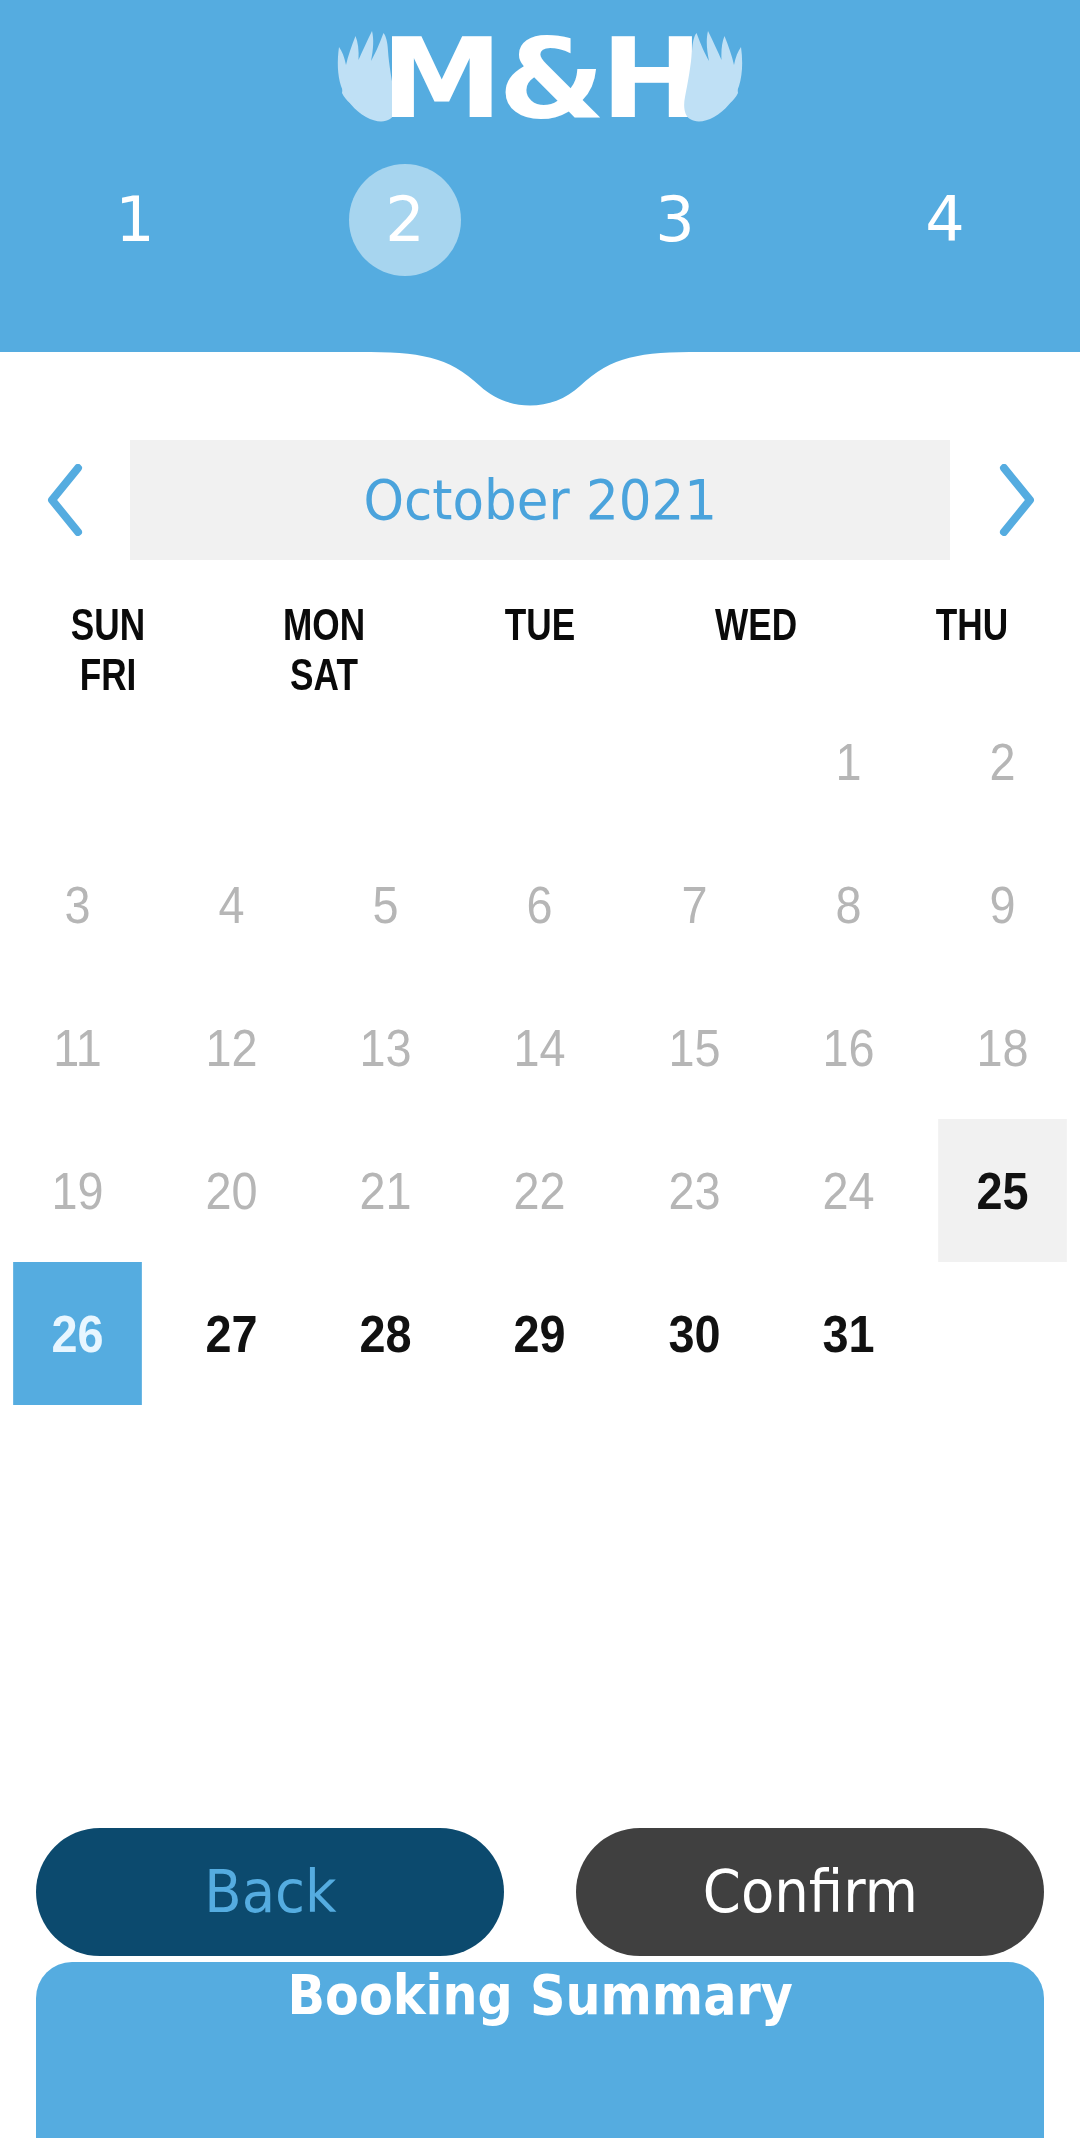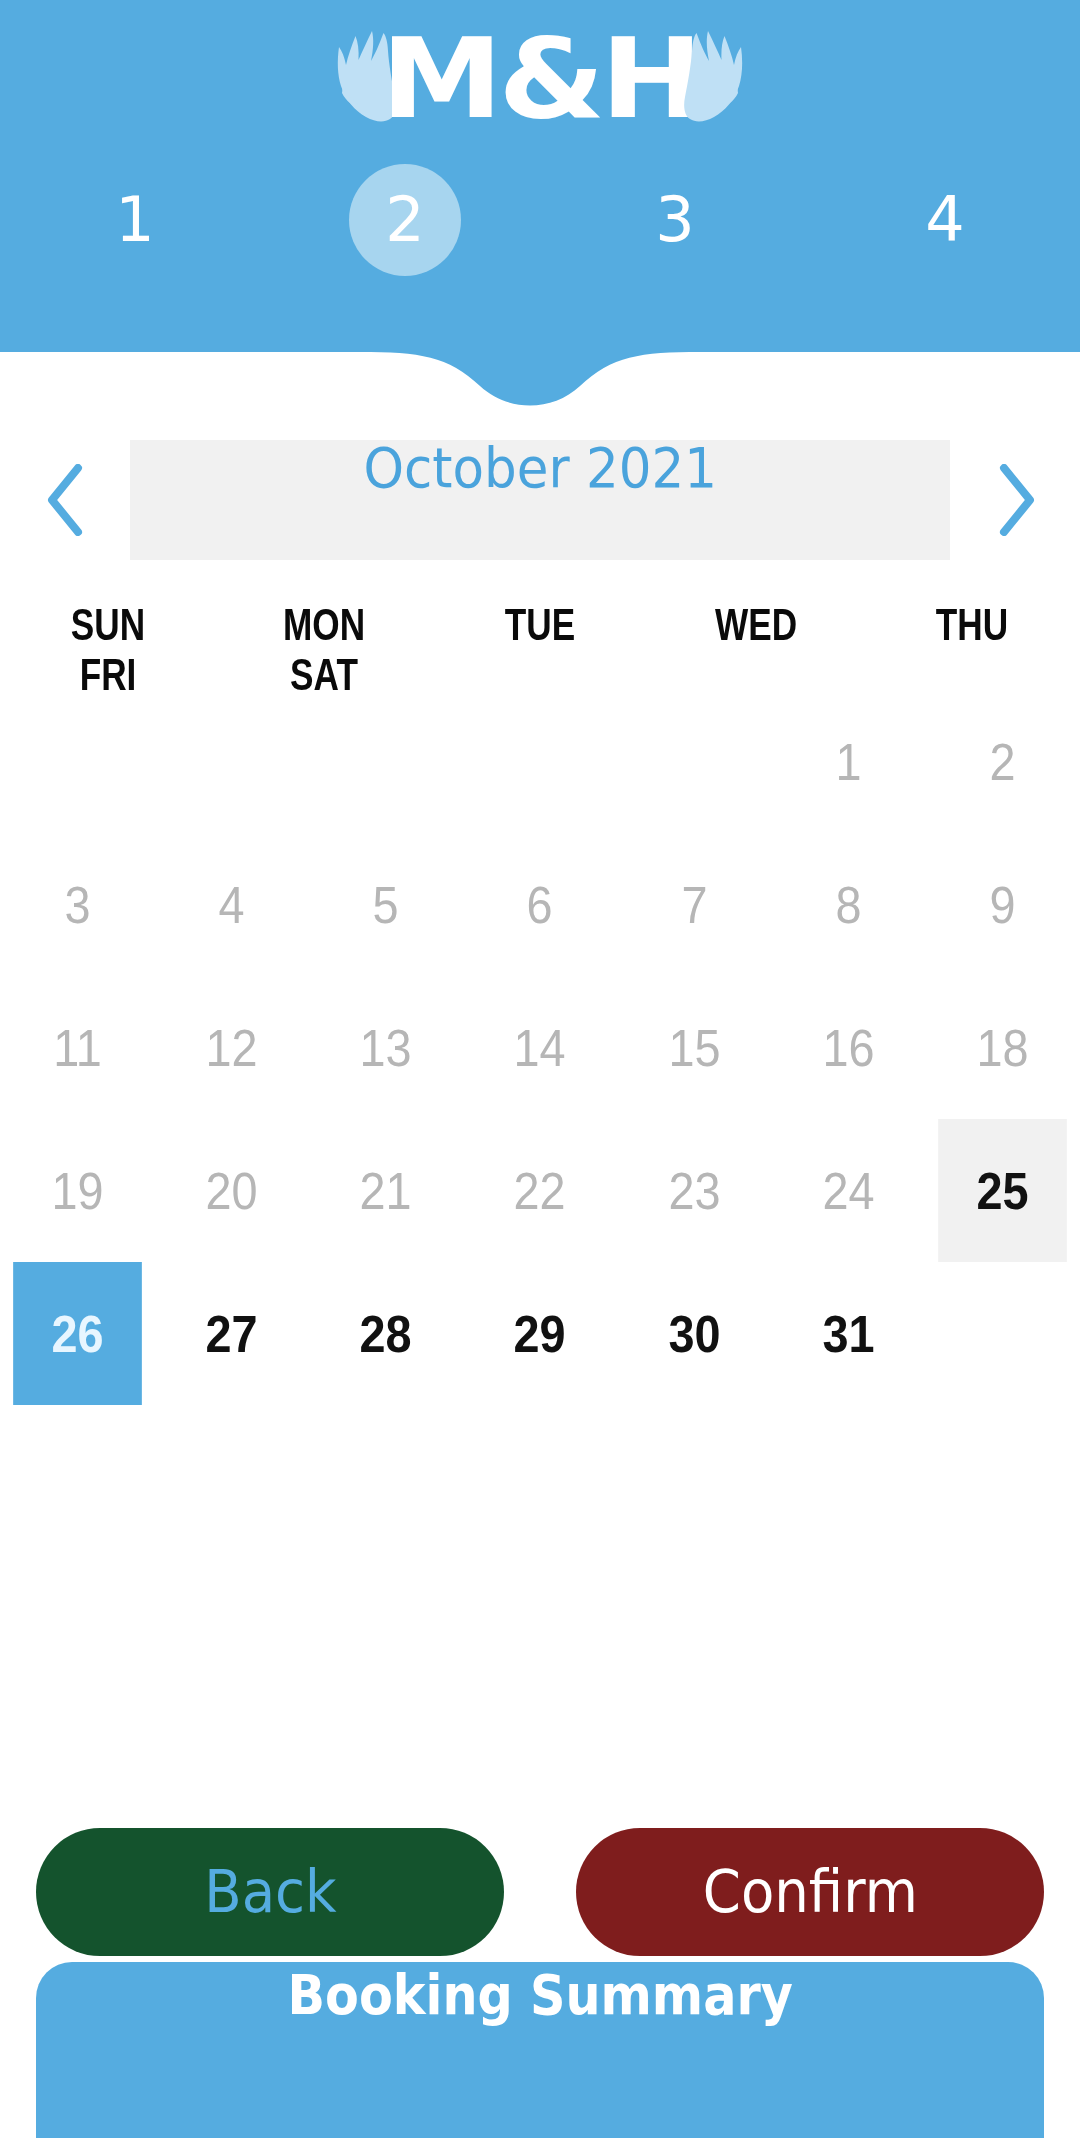--- a/index.html
+++ b/index.html
@@ -62,21 +62,21 @@
     display:flex; align-items:center;
   }
   .nav-arrow {
     width:130px; height:120px;
     display:flex; align-items:center; justify-content:center;
     color:#55ace0;
   }
   .nav-arrow svg { display:block; }
   .month-bar {
     flex:1 1 auto; height:120px; background:#f1f1f1;
-    display:flex; align-items:flex-start; justify-content:center;
+    display:flex; align-items:center; justify-content:center;
   }
   .month-label {
     color:#4aa3dc; font-size:56px; line-height:56px;
     font-family:"DejaVu Sans", sans-serif;
     transform:scaleX(0.92); transform-origin:center;
     white-space:nowrap;
   }
 
   
   .cal { position:absolute; left:0; top:600px; width:1080px; }
@@ -111,22 +111,22 @@
   .footer-btns {
     position:absolute; left:0; top:1828px; width:1080px; height:128px;
     display:flex; align-items:center; padding:0 36px; gap:72px;
   }
   .btn {
     flex:1 1 0; height:128px; border-radius:64px;
     display:flex; align-items:center; justify-content:center;
     font-size:58px; font-family:"DejaVu Sans", sans-serif;
     transform-origin:center; white-space:nowrap;
   }
-  .btn-back { background:#14532d; color:#55ace0; }
-  .btn-confirm { background:#7f1d1d; color:#ffffff; }
+  .btn-back { background:#0c4a6e; color:#55ace0; }
+  .btn-confirm { background:#404040; color:#ffffff; }
   .btn span { transform:scaleX(0.94); display:inline-block; }
 
   
   .summary {
     position:absolute; left:36px; top:1962px;
     width:1008px; height:176px;
     background:#55ace0;
     border-radius:36px 36px 0 0;
     display:flex; align-items:flex-start; justify-content:center;
   }

